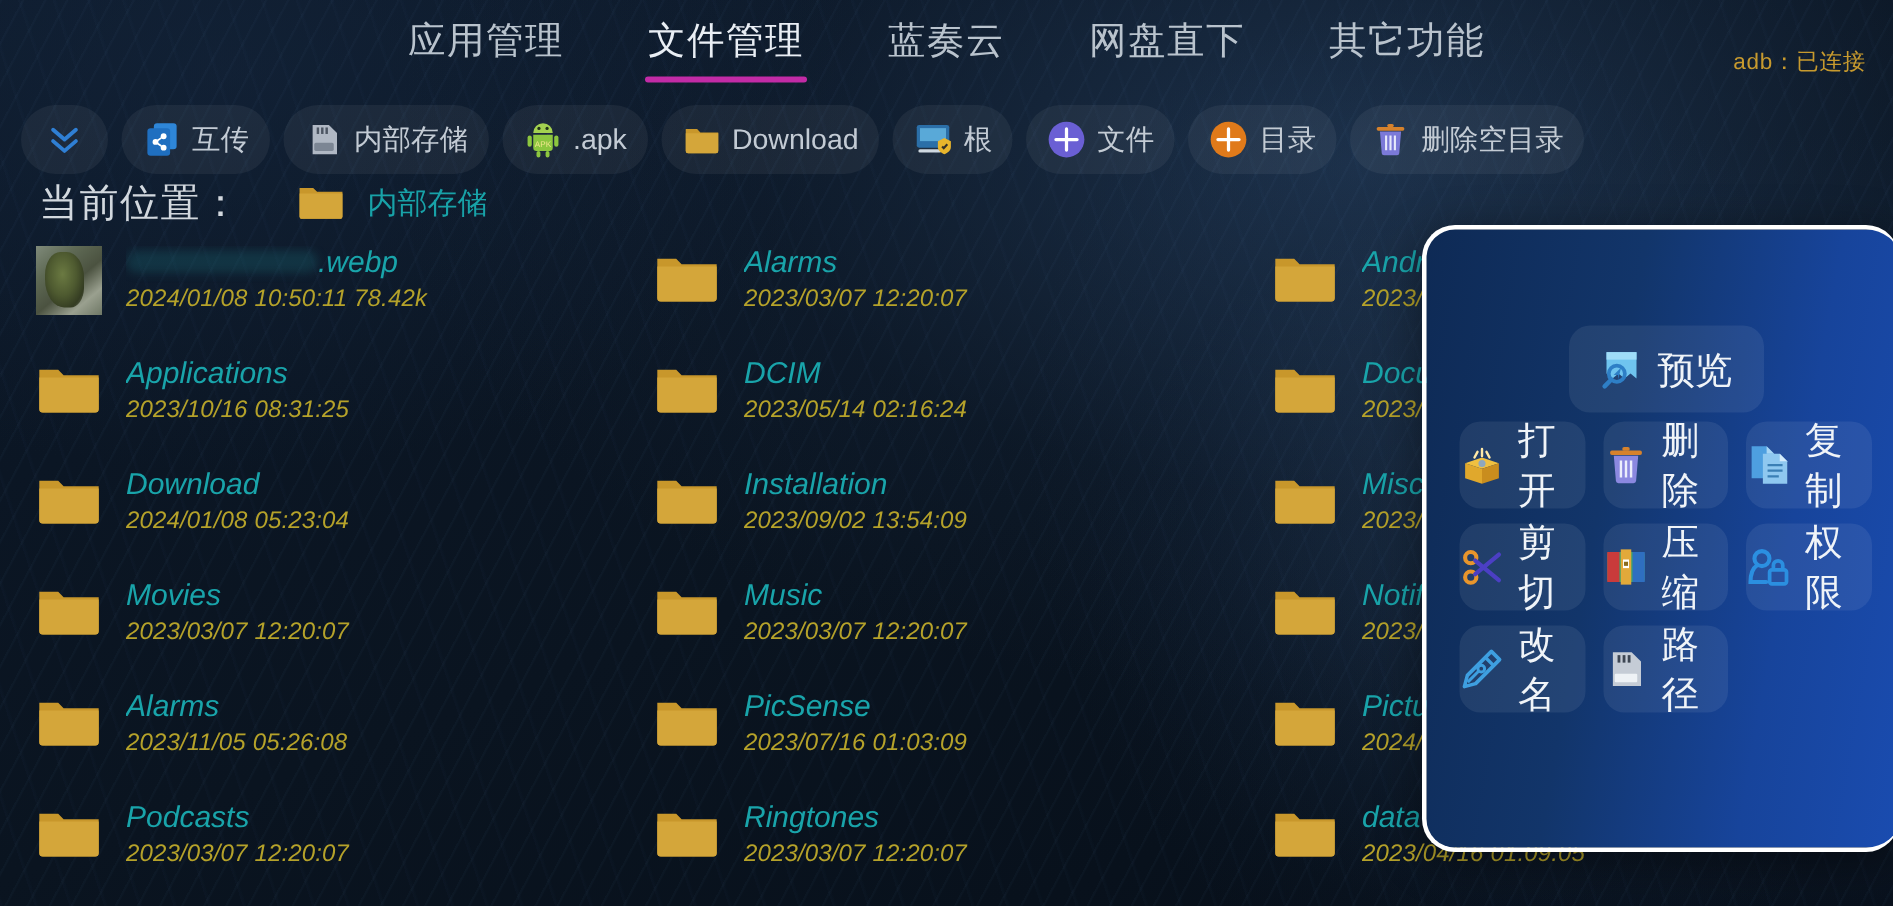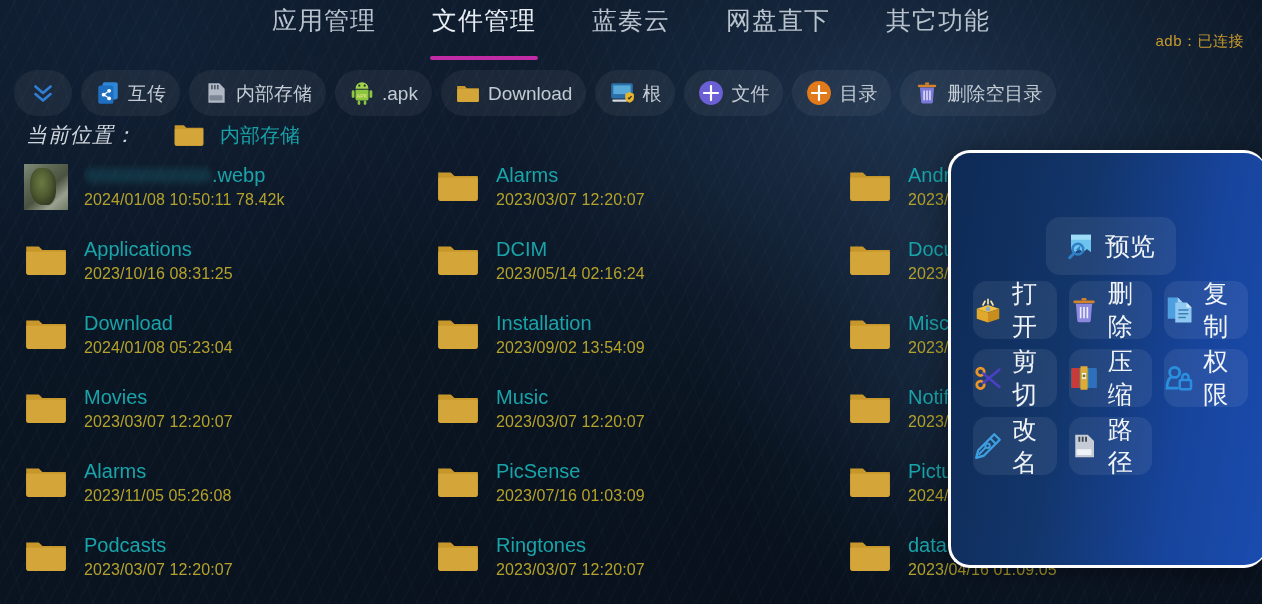--- a/index.html
+++ b/index.html
@@ -36,21 +36,21 @@
     width: 62%; height: 150%;
     background: radial-gradient(ellipse 48% 52% at 50% 50%, rgba(70,110,160,0.16) 0%, rgba(40,70,110,0.07) 45%, rgba(0,0,0,0) 75%);
     transform: rotate(-18deg);
     pointer-events: none;
   }
 
   
   .topnav {
     position: relative; z-index: 5;
     height: 62px;
-    display: flex; justify-content: center;
+    display: flex; align-items: center; justify-content: center;
     gap: 52px;
   }
   .navtab {
     position: relative;
     font-size: 25px;
     color: #b9c3cd;
     letter-spacing: 1px;
     padding: 4px 2px 14px 2px;
     cursor: pointer;
     white-space: nowrap;
@@ -93,31 +93,32 @@
   .ic { width: 26px; height: 26px; flex: 0 0 26px; display:block; }
 
   
   .locbar {
     position: relative; z-index: 5;
     display: flex; align-items: center;
     gap: 14px;
     padding: 6px 0 10px 26px;
     height: 42px;
   }
-  .loc-label { font-size: 21px; color: #d2d8de; letter-spacing: 1px; font-style: italic; }
+  .loc-label { font-size: 26px; color: #d2d8de; letter-spacing: 1px; }
   .loc-folder-ic { width: 34px; height: 26px; margin-left: 22px; }
   .loc-name { font-size: 20px; color: #18a2a8; }
 
   
   .filegrid {
     position: relative; z-index: 4;
     display: grid;
     grid-template-columns: 412px 412px 1fr;
     padding: 0 0 0 24px;
     row-gap: 0;
+    font-style: italic;
   }
   .fileitem {
     display: flex; align-items: flex-start;
     gap: 16px;
     height: 74px;
     padding-top: 6px;
     cursor: pointer;
   }
   .f-ic { flex: 0 0 44px; width: 44px; height: 36px; margin-top: 4px; }
   .thumb {

